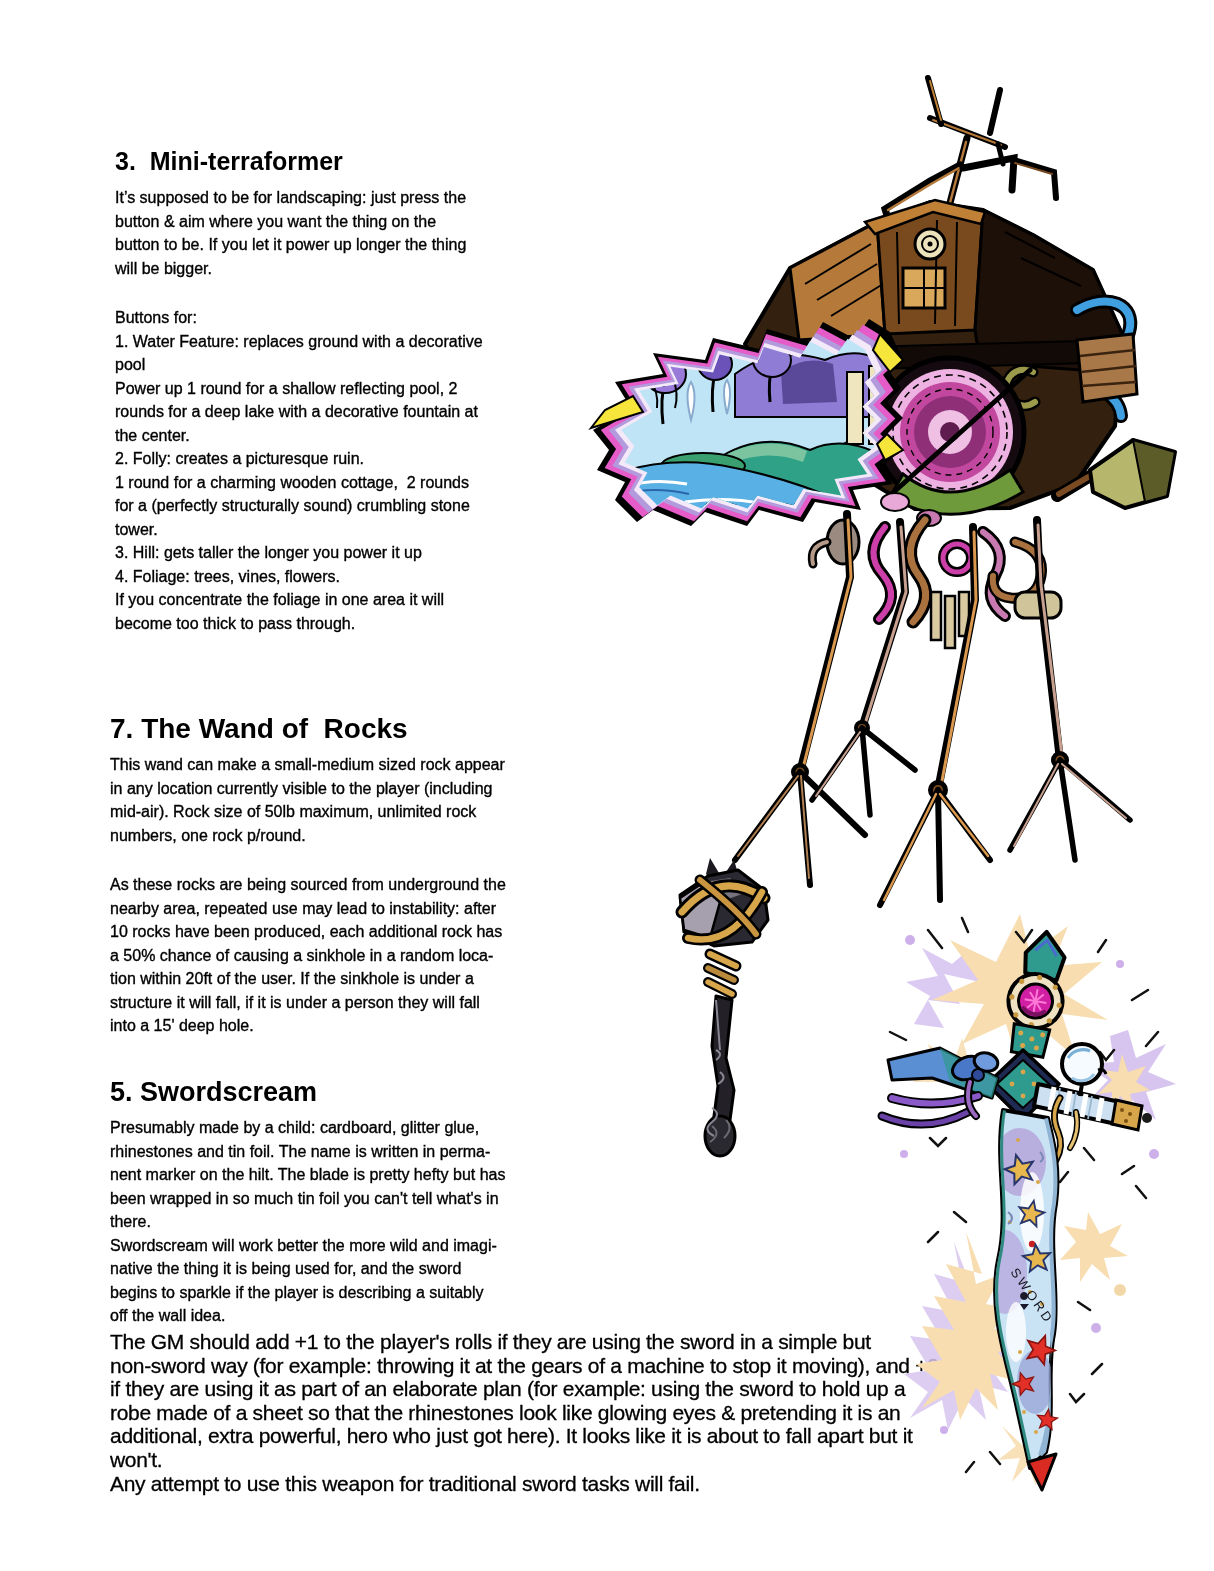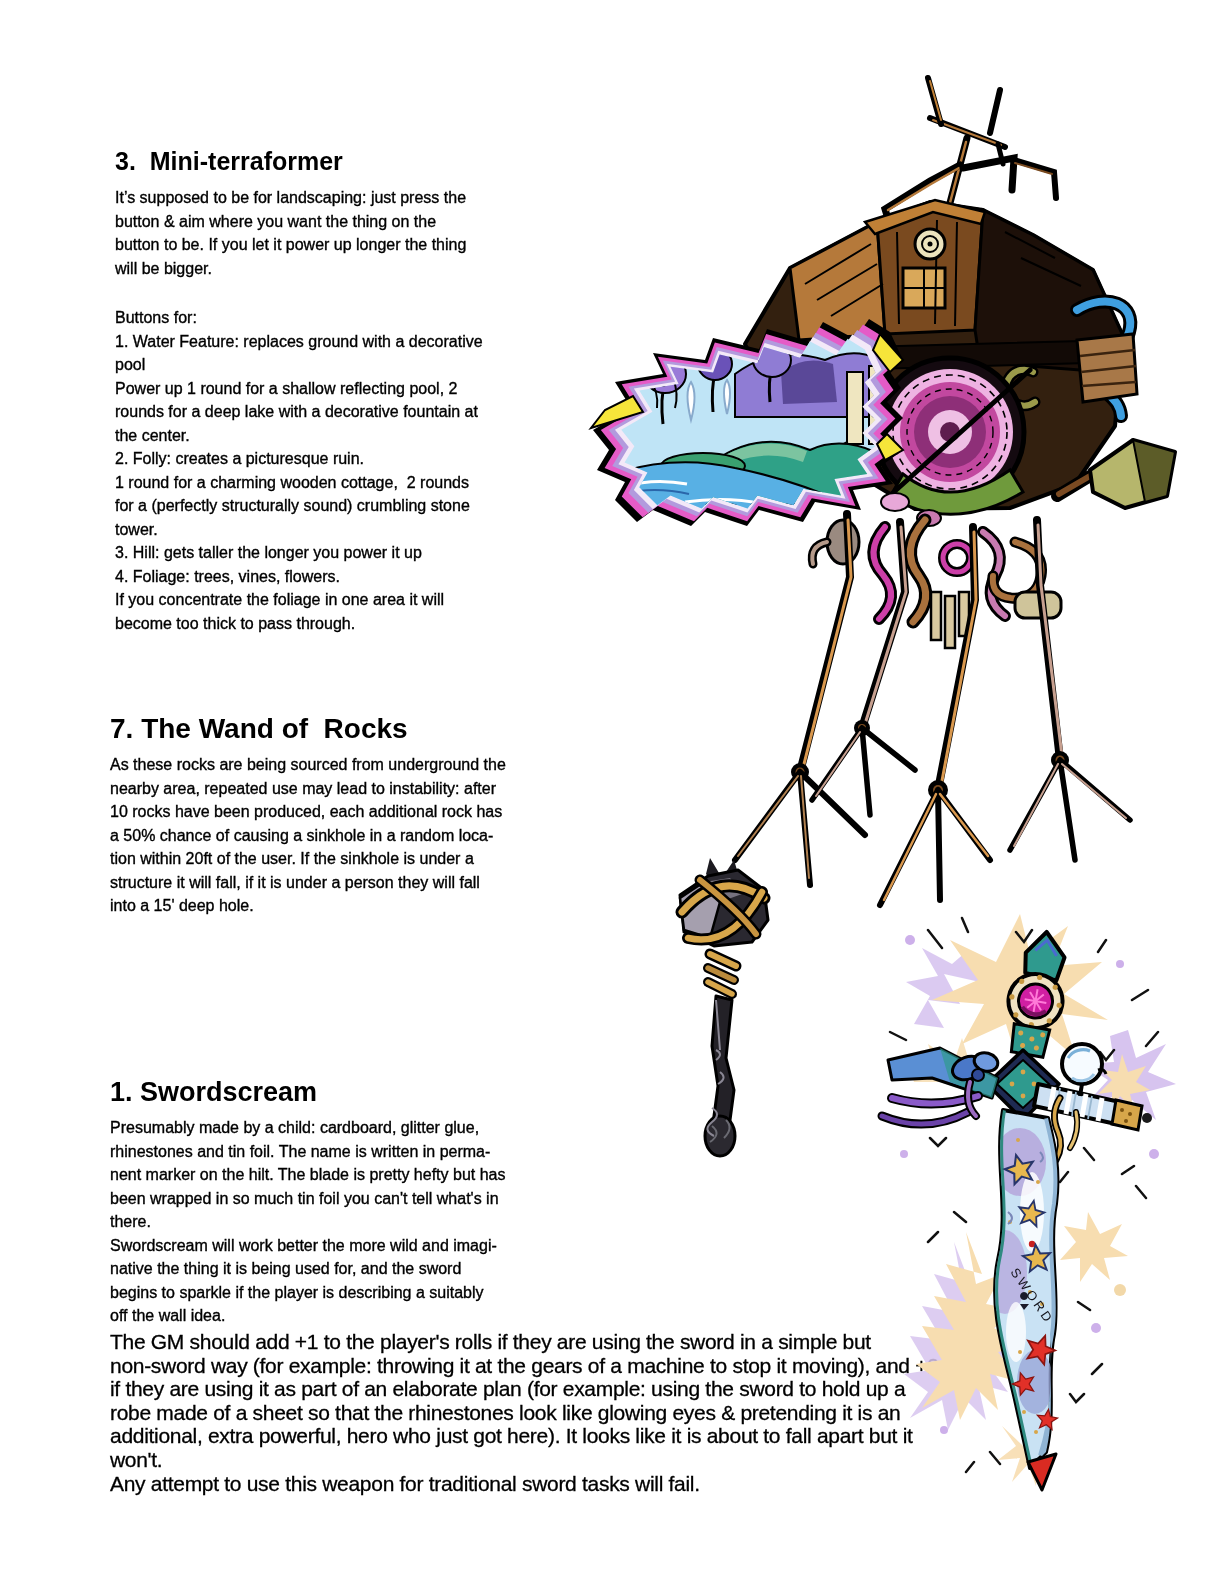--- a/index.html
+++ b/index.html
@@ -45,31 +45,35 @@
 for a (perfectly structurally sound) crumbling stone
 tower.
 3. Hill: gets taller the longer you power it up
 4. Foliage: trees, vines, flowers.
 If you concentrate the foliage in one area it will
 become too thick to pass through.</p>
   </section>
 
   <section class="sec" id="sec4" style="left:110px;top:712px;width:545px;">
     <h2>7. The Wand of  Rocks</h2>
+    <p>This wand can make a small-medium sized rock appear
+in any location currently visible to the player (including
+mid-air). Rock size of 50lb maximum, unlimited rock
+numbers, one rock p/round.</p>
     <p>As these rocks are being sourced from underground the
 nearby area, repeated use may lead to instability: after
 10 rocks have been produced, each additional rock has
 a 50% chance of causing a sinkhole in a random loca-
 tion within 20ft of the user. If the sinkhole is under a
 structure it will fall, if it is under a person they will fall
 into a 15' deep hole.</p>
   </section>
 
   <section class="sec" id="sec5" style="left:110px;top:1076px;width:550px;">
-    <h2>1. Swordscream</h2>
+    <h2>5. Swordscream</h2>
     <p>Presumably made by a child: cardboard, glitter glue,
 rhinestones and tin foil. The name is written in perma-
 nent marker on the hilt. The blade is pretty hefty but has
 been wrapped in so much tin foil you can't tell what's in
 there.
 Swordscream will work better the more wild and imagi-
 native the thing it is being used for, and the sword
 begins to sparkle if the player is describing a suitably
 off the wall idea.</p>
   </section>

